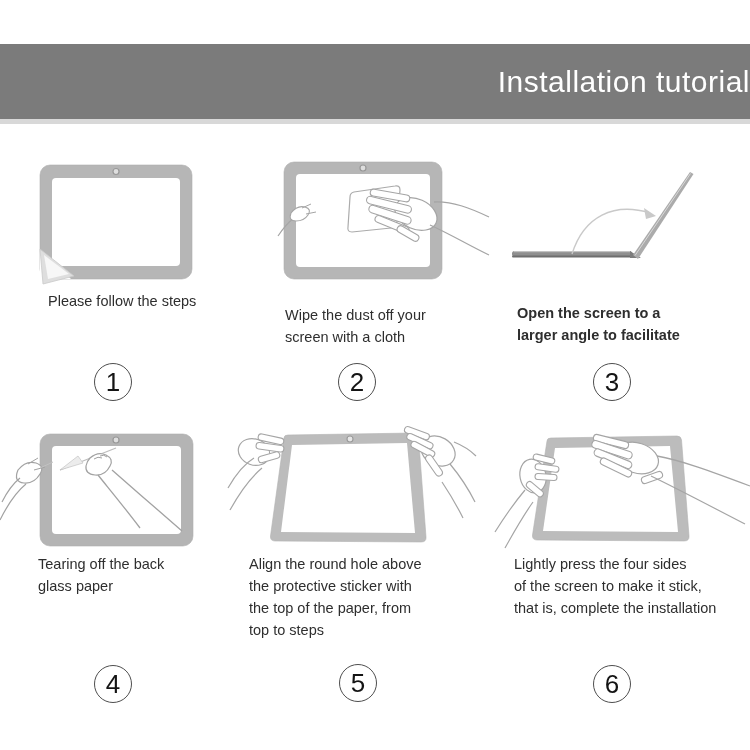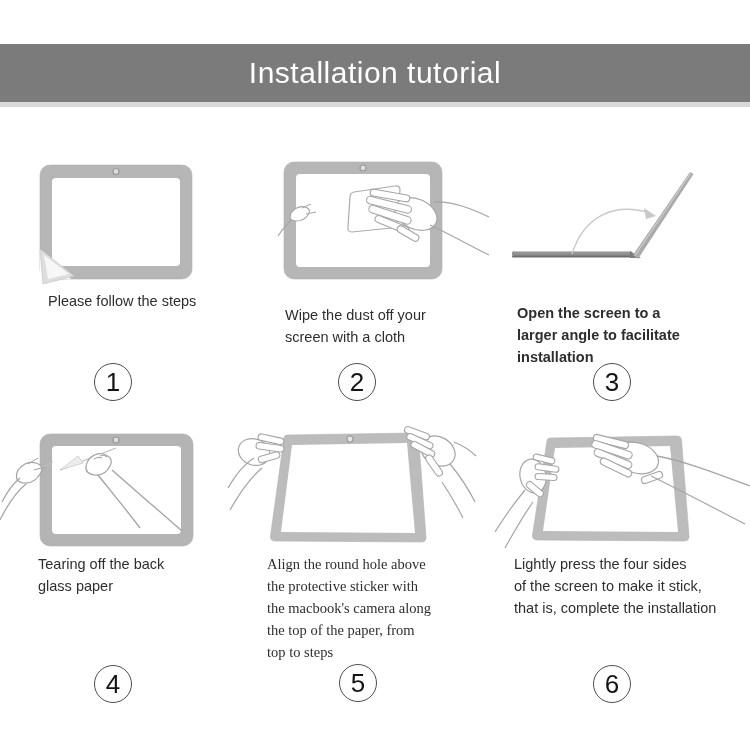--- a/index.html
+++ b/index.html
@@ -2,23 +2,23 @@
 <html><head>
 <meta charset="utf-8">
 <style>
   html,body{margin:0;padding:0;background:#ffffff;}
   body{
     width:750px;height:750px;position:relative;overflow:hidden;
     font-family:"Liberation Sans","DejaVu Sans",sans-serif;
     -webkit-font-smoothing:antialiased;
   }
   .banner{
-    position:absolute;left:0;top:44px;width:750px;height:63px;
+    position:absolute;left:0;top:44px;width:750px;height:80px;
     background:#7b7b7b;border-bottom:5px solid #d8d8d8;box-sizing:border-box;
-    display:flex;align-items:center;justify-content:center;
+    display:flex;align-items:center;justify-content:flex-end;
   }
   .banner-title{color:#ffffff;font-size:30px;letter-spacing:.5px;}
   .cap{
     position:absolute;font-size:14.5px;line-height:22px;color:#2e2e2e;
     white-space:nowrap;
   }
   .num{
     position:absolute;width:38px;height:38px;box-sizing:border-box;
     border:1.6px solid #4e4e4e;border-radius:50%;
     display:flex;align-items:center;justify-content:center;
@@ -167,30 +167,28 @@
 <div class="cap" style="left:48px;top:290px;">
   <div>Please follow the steps</div>
 </div>
 <div class="cap" style="left:285px;top:288px;margin-top:16px;">
   <div>Wipe the dust off your</div>
   <div>screen with a cloth</div>
 </div>
 <div class="cap" style="left:517px;top:302px;font-weight:bold;">
   <div>Open the screen to a</div>
   <div>larger angle to facilitate</div>
-  <div>installation</div>
 </div>
 <div class="cap" style="left:38px;top:553px;">
   <div>Tearing off the back</div>
   <div>glass paper</div>
 </div>
-<div class="cap" style="left:267px;top:553px;font-family:Liberation Serif, serif;">
+<div class="cap" style="left:249px;top:553px;">
   <div>Align the round hole above</div>
   <div>the protective sticker with</div>
-  <div>the macbook's camera along</div>
   <div>the top of the paper, from</div>
   <div>top to steps</div>
 </div>
 <div class="cap" style="left:514px;top:553px;">
   <div>Lightly press the four sides</div>
   <div>of the screen to make it stick,</div>
   <div>that is, complete the installation</div>
 </div>
 
 <div class="num" style="left:94px;top:363px;">

